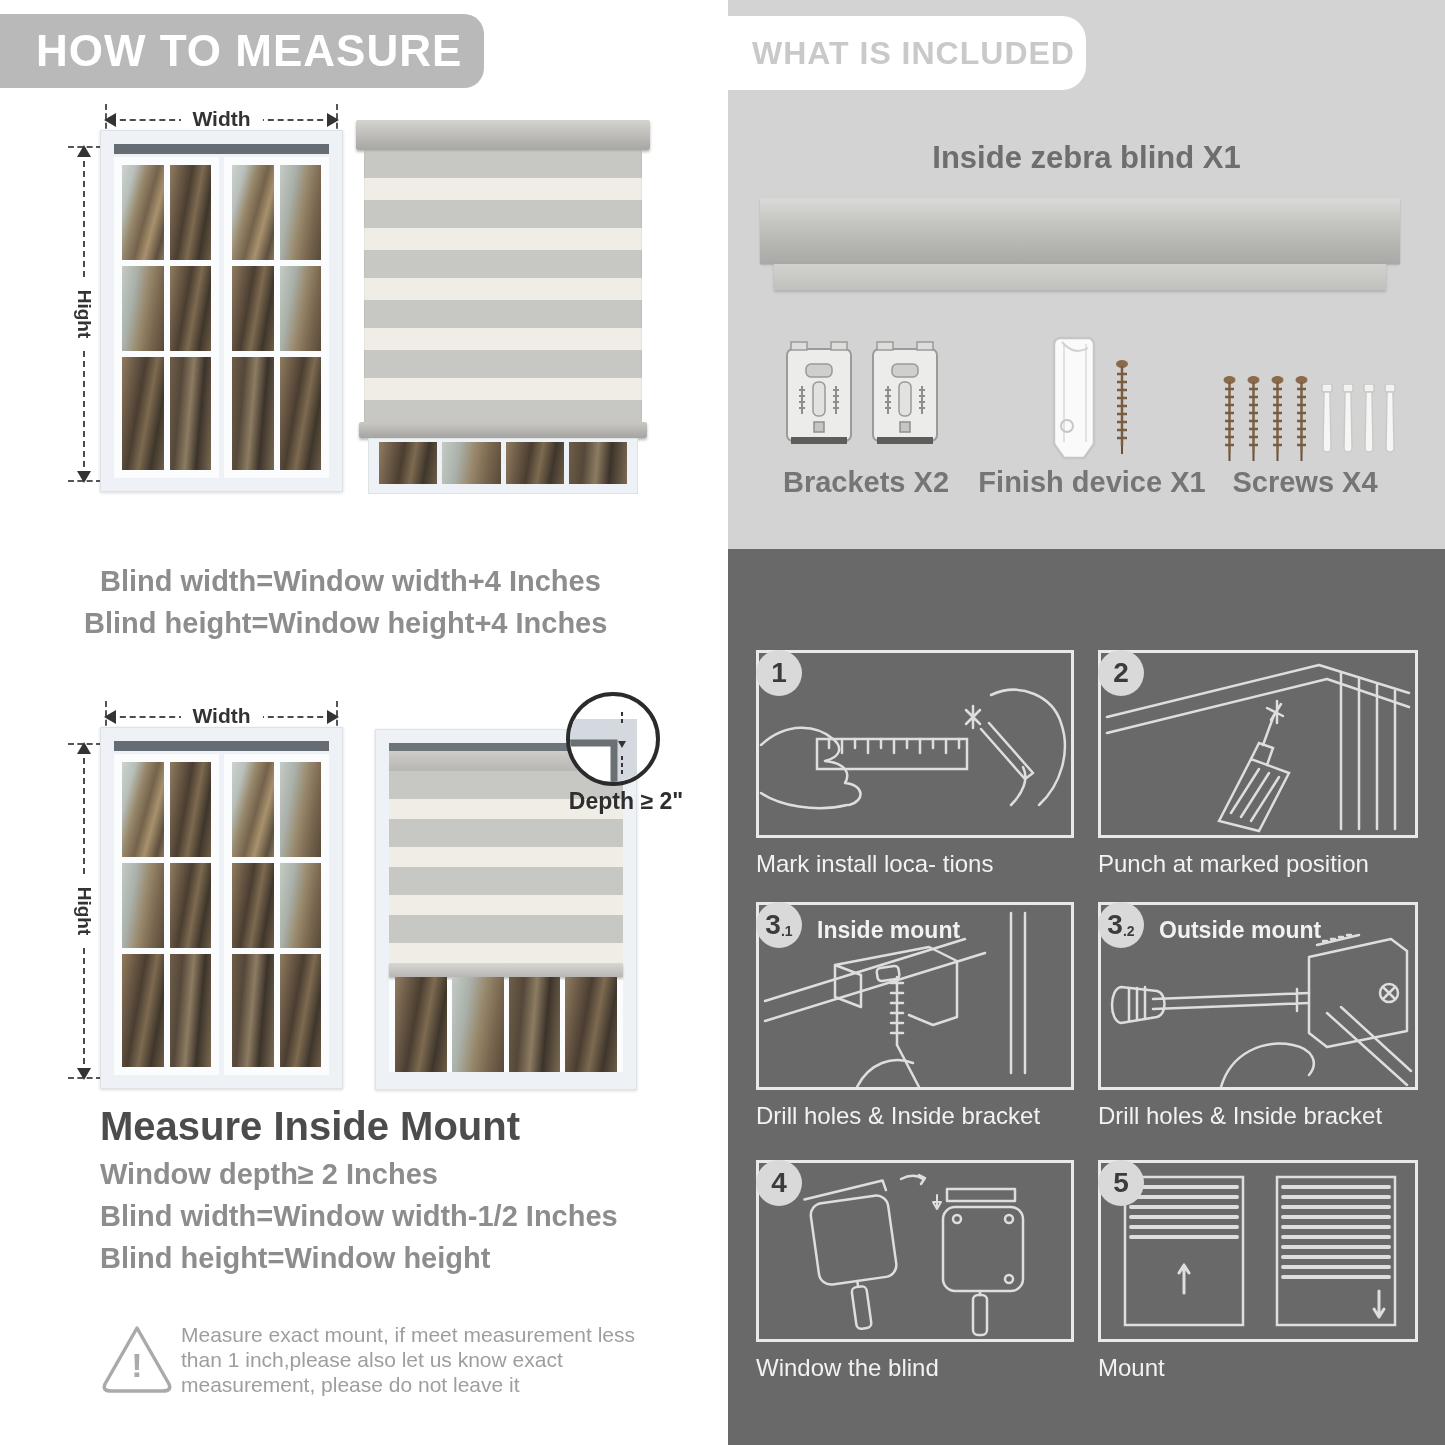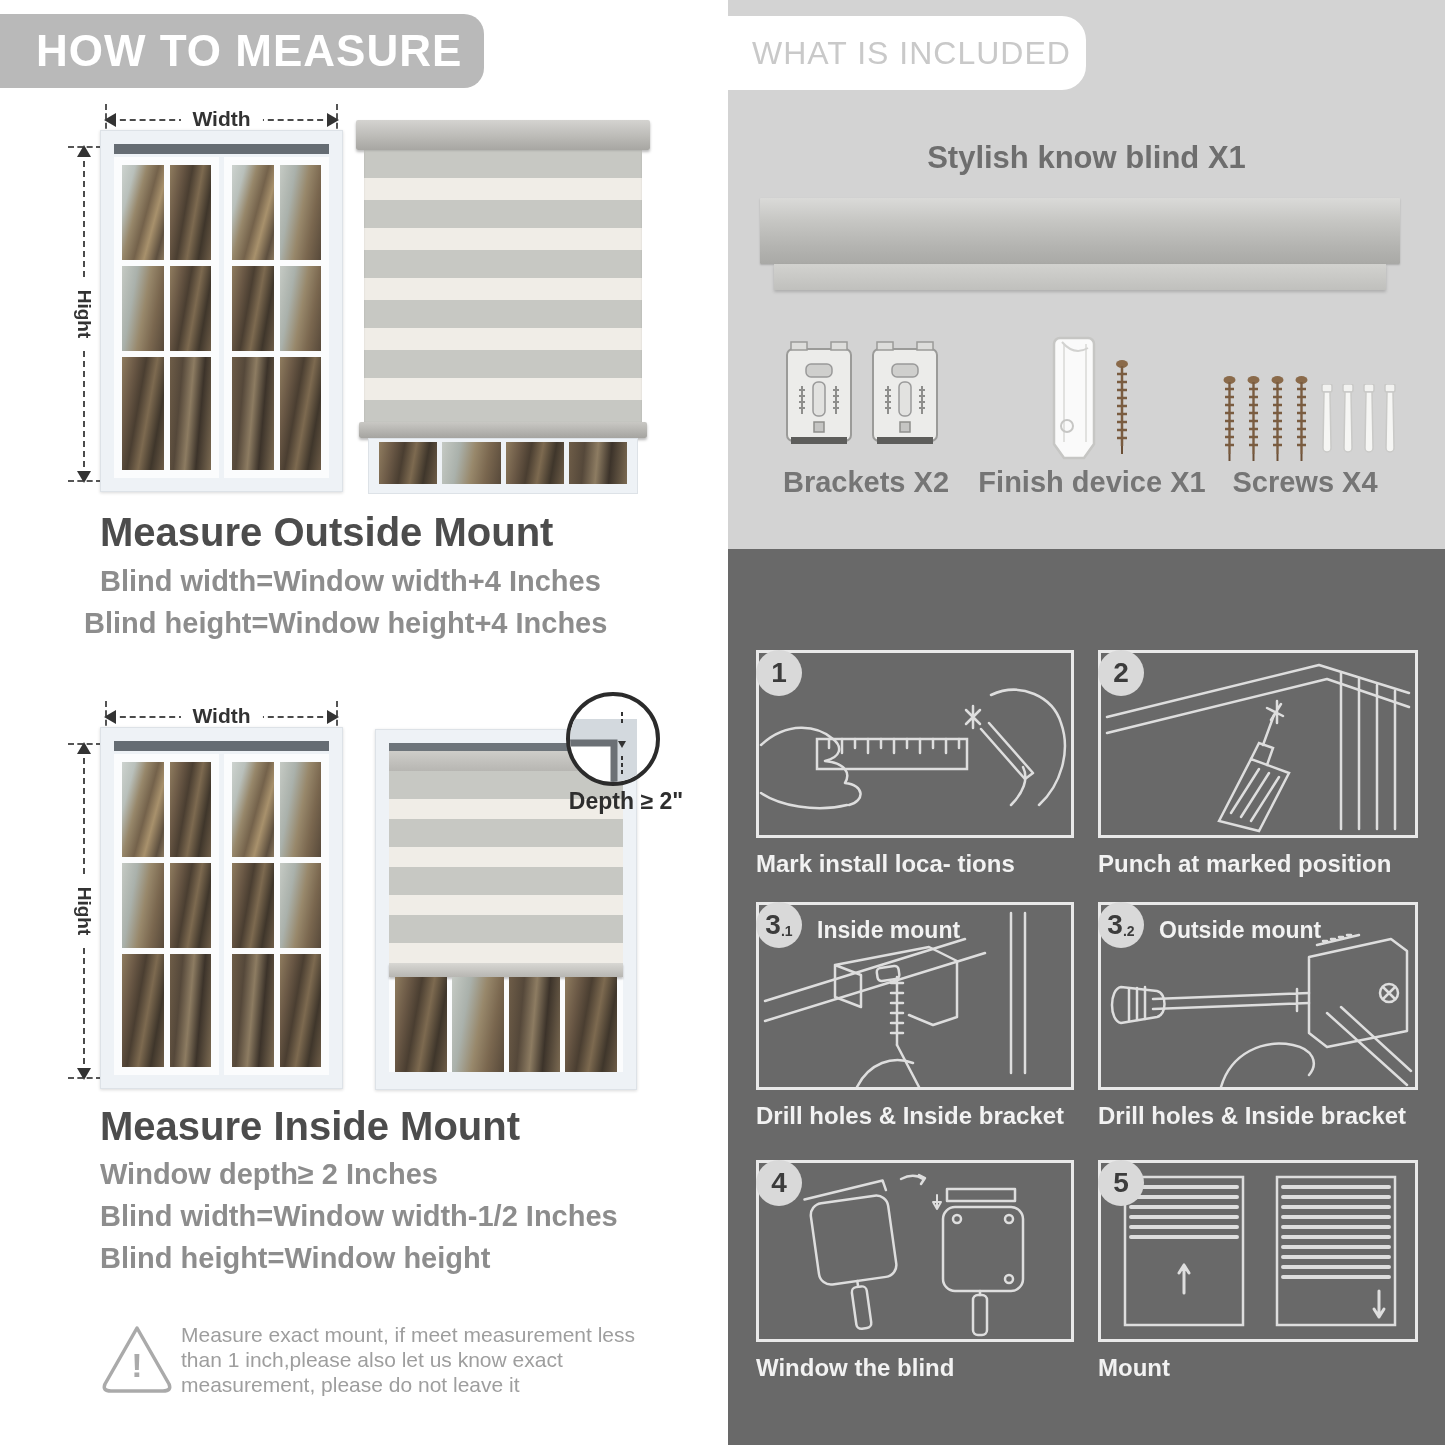--- a/index.html
+++ b/index.html
@@ -9,21 +9,21 @@
 
   
   .lheader{left:0;top:14px;width:484px;height:74px;background:#b9b9b9;
            border-radius:0 20px 20px 0;display:flex;align-items:center;
            padding-left:36px;box-sizing:border-box;color:#fff;font-size:44px;
            font-weight:bold;letter-spacing:1px;white-space:nowrap}
   .rlight{left:728px;top:0;width:717px;height:549px;background:#d3d3d3}
   .rheader{left:728px;top:16px;width:358px;height:74px;background:#fff;
            border-radius:0 24px 24px 0;display:flex;align-items:center;
            padding-left:24px;box-sizing:border-box;color:#c9c9c9;font-size:32px;
-           font-weight:normal;letter-spacing:1px;white-space:nowrap}
+           font-weight:bold;letter-spacing:1px;white-space:nowrap}
 
   
   .sec-title{font-size:40px;font-weight:bold;color:#4c4c4c;white-space:nowrap}
   .sec-line{font-size:29px;font-weight:bold;color:#8d8d8d;white-space:nowrap}
   .warn-line{font-size:21px;color:#9e9e9e;line-height:25px;white-space:nowrap}
 
   
   .harrow{height:16px}
   .harrow .line{position:absolute;left:5px;right:5px;top:7px;border-top:2px dashed #4a4a4a}
   .harrow .ah-l,.harrow .ah-r{position:absolute;top:1px;width:0;height:0;
@@ -108,21 +108,21 @@
   .mheader{left:741px;top:557px;width:406px;height:74px;background:#fff;
       border-radius:0 26px 26px 0;display:flex;align-items:center;
       padding-left:32px;box-sizing:border-box;color:#4a4a4a;font-size:36px;
       font-weight:bold;white-space:nowrap}
   .step-box{border:3px solid #e9e9e9;box-sizing:border-box}
   .badge{position:absolute;left:-3px;top:-3px;width:46px;height:46px;border-radius:50%;
       background:#d9d9d9;color:#3c3c3c;font-weight:bold;font-size:28px;
       display:flex;align-items:center;justify-content:center}
   .badge .sub{font-size:14px;margin-top:12px}
   .inner-label{position:absolute;left:58px;top:12px;color:#f2f2f2;font-size:23px;font-weight:bold;white-space:nowrap}
-  .caption{position:absolute;color:#f2f2f2;font-size:24px;font-weight:bold;white-space:nowrap}
+  .caption{position:absolute;color:#f2f2f2;font-size:24px;font-weight:normal;white-space:nowrap}
   .art{position:absolute;inset:0;width:100%;height:100%}
 </style>
 </head>
 <body>
 
 <div id="canvas">
 
   <div class="abs lheader">
     <span>HOW TO MEASURE</span>
   </div>
@@ -171,21 +171,20 @@
     <div class="bo-stripes"></div>
     <div class="bo-rail"></div>
     <div class="bo-window">
       <div class="pane pa2"></div>
       <div class="pane pa3"></div>
       <div class="pane pa2"></div>
       <div class="pane pa4"></div>
     </div>
   </div>
 
-  <div class="abs sec-title" style="left:100px;top:510px">Measure Outside Mount</div>
   <div class="abs sec-line" style="left:100px;top:565px">Blind width=Window width+4 Inches</div>
   <div class="abs sec-line" style="left:84px;top:607px">Blind height=Window height+4 Inches</div>
 
   <div class="abs harrow" style="left:105px;top:709px;width:233px">
     <span class="tick-l"></span>
     <span class="tick-r"></span>
     <span class="line"></span>
     <span class="ah-l"></span>
     <span class="ah-r"></span>
     <span class="lbl">Width</span>
@@ -259,21 +258,21 @@
     <div class="warn-line">Measure exact mount, if meet measurement less</div>
     <div class="warn-line">than 1 inch,please also let us know exact</div>
     <div class="warn-line">measurement, please do not leave it</div>
   </div>
 
   <div class="abs rlight"></div>
   <div class="abs rheader">
     <span>WHAT IS INCLUDED</span>
   </div>
 
-  <div class="abs blind-name">Stylish know blind X1</div>
+  <div class="abs blind-name">Inside zebra blind X1</div>
   <div class="abs rail-main"></div>
   <div class="abs rail-sub"></div>
 
   <div class="abs parts-row" style="left:784px;top:340px;gap:16px">
     <svg width="70" height="110" viewBox="0 0 70 110">
       <rect x="3" y="9" width="64" height="92" rx="6" fill="#ececea" stroke="#9b9b99" stroke-width="2"></rect>
       <rect x="7" y="2" width="16" height="8" fill="#dddddb" stroke="#9b9b99" stroke-width="1.5"></rect>
       <rect x="47" y="2" width="16" height="8" fill="#dddddb" stroke="#9b9b99" stroke-width="1.5"></rect>
       <rect x="22" y="24" width="26" height="13" rx="5" fill="#cfcfcd" stroke="#999" stroke-width="1.5"></rect>
       <rect x="29" y="42" width="12" height="34" rx="5" fill="#e2e2e0" stroke="#999" stroke-width="1.5"></rect>

